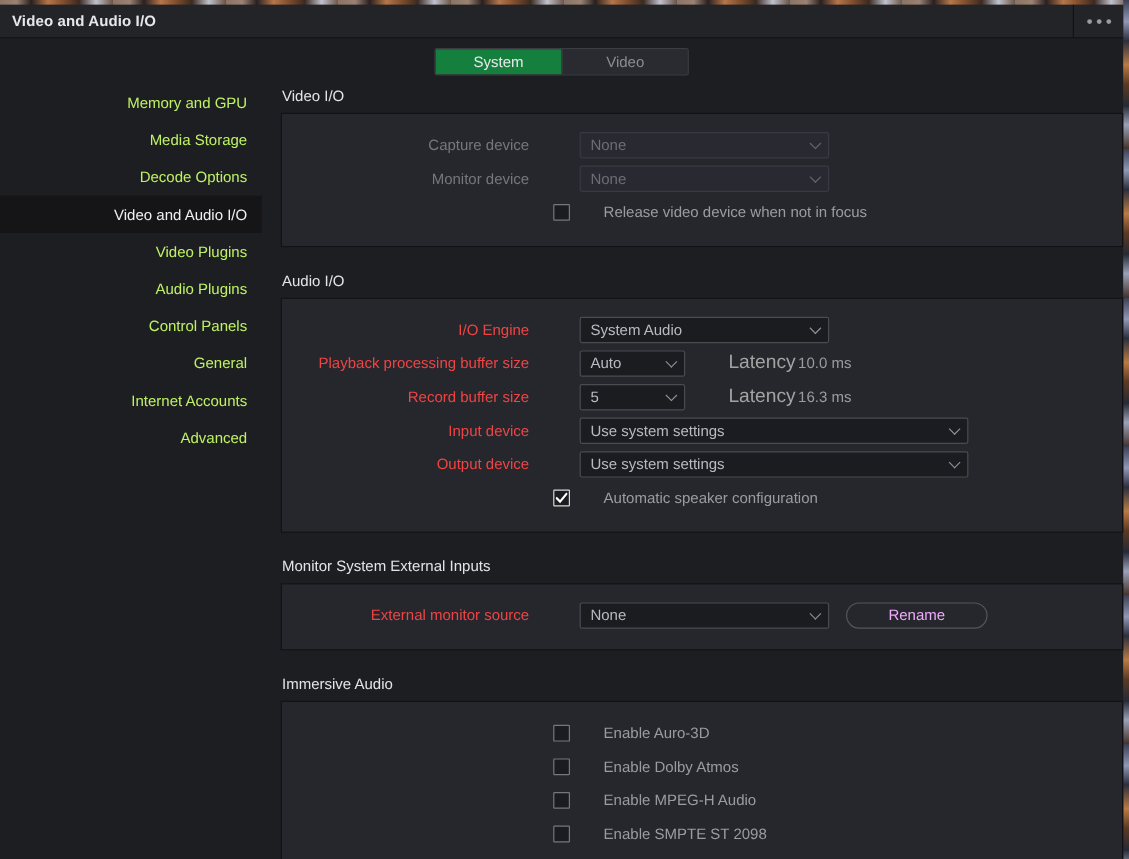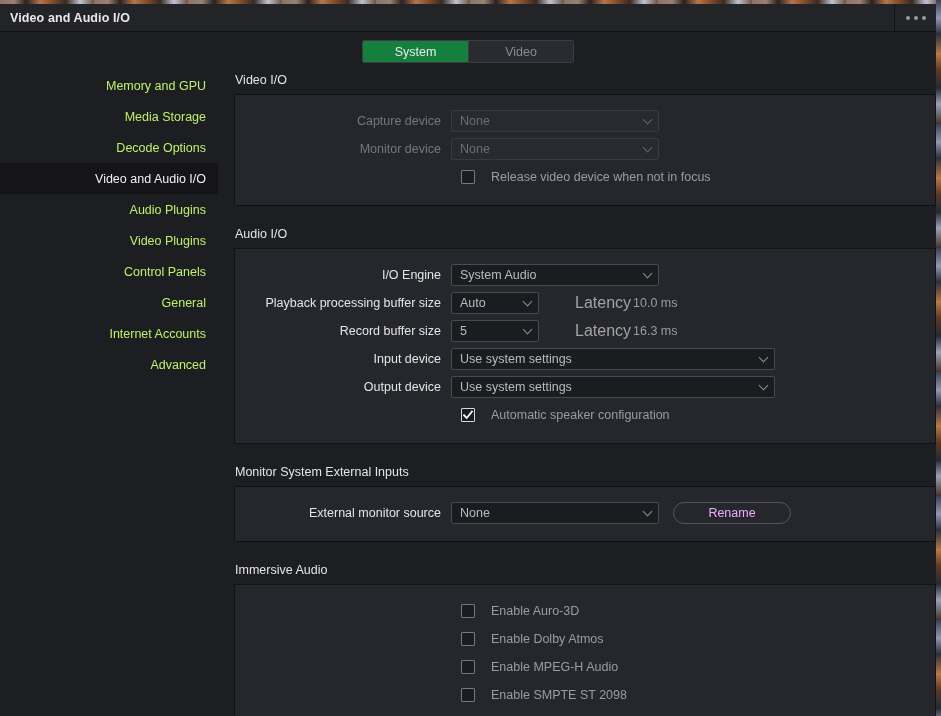--- a/index.html
+++ b/index.html
@@ -97,35 +97,35 @@
     border: 1px solid #121214;
     background: #26272c;
     padding: 12px 0 14px 0;
     margin-bottom: 18px;
   }
   .panel.last { margin-bottom: 0; }
 
   .row { display: flex; align-items: center; height: 28px; }
   .row .lbl {
     width: 216px; text-align: right; padding-right: 10px;
-    font-size: 12.5px; color: #e5e5e5; white-space: nowrap;
+    font-size: 12.5px; color: #ef4444; white-space: nowrap;
   }
   .row .lbl.dim { color: #76777d; }
 
   
   .dd {
     position: relative;
     height: 22px;
     background: #1b1c1f;
     border: 1px solid #4a4b51;
     border-radius: 2px;
     display: flex; align-items: center;
     padding: 0 22px 0 8px;
     font-size: 12.5px; color: #b9bac0;
-    cursor: pointer; white-space: nowrap;
+    cursor: pointer; white-space: nowrap; margin-left: 32px;
   }
   .dd.disabled { background: #262administrator; }
   .dd.disabled { background: #282931; border-color: #3a3b42; color: #6d6e74; cursor: default; }
   .dd .chev {
     position: absolute; right: 7px; top: 50%;
     width: 7px; height: 7px; margin-top: -5px;
     border-right: 1.4px solid #8d8e95; border-bottom: 1.4px solid #8d8e95;
     transform: rotate(45deg);
   }
   .dd.disabled .chev { border-color: #64656b; }
@@ -145,21 +145,21 @@
     background: #1b1c1f;
     border-radius: 1px;
     display: flex; align-items: center; justify-content: center;
     cursor: pointer; flex: none;
   }
   .cb.checked { background: #1b1c1f; border-color: #d8d8dc; }
   .cb .tick {
     width: 10px; height: 10px;
     display: block;
   }
-  .cb-label { font-size: 12.5px; color: #9b9ca2; margin-left: 16px; white-space: nowrap; }
+  .cb-label { font-size: 12.5px; color: #9b9ca2; margin-left: 28px; white-space: nowrap; }
 
   
   .btn-pill {
     height: 22px; width: 118px; margin-left: 14px;
     border: 1px solid #54555c; border-radius: 11px;
     background: transparent;
     color: #f0abfc; font-size: 12.5px;
     font-family: "Liberation Sans", sans-serif;
     display: flex; align-items: center; justify-content: center;
     cursor: pointer;
@@ -188,22 +188,22 @@
       <div class="seg active">System</div>
       <div class="seg">Video</div>
     </div>
   </div>
 
   <div class="sidebar">
     <div class="side-item">Memory and GPU</div>
     <div class="side-item">Media Storage</div>
     <div class="side-item">Decode Options</div>
     <div class="side-item active">Video and Audio I/O</div>
+    <div class="side-item">Video Plugins</div>
     <div class="side-item">Audio Plugins</div>
-    <div class="side-item">Video Plugins</div>
     <div class="side-item">Control Panels</div>
     <div class="side-item">General</div>
     <div class="side-item">Internet Accounts</div>
     <div class="side-item">Advanced</div>
   </div>
 
   <div class="content">
 
     <div class="section-title">Video I/O</div>
     <div class="panel">

